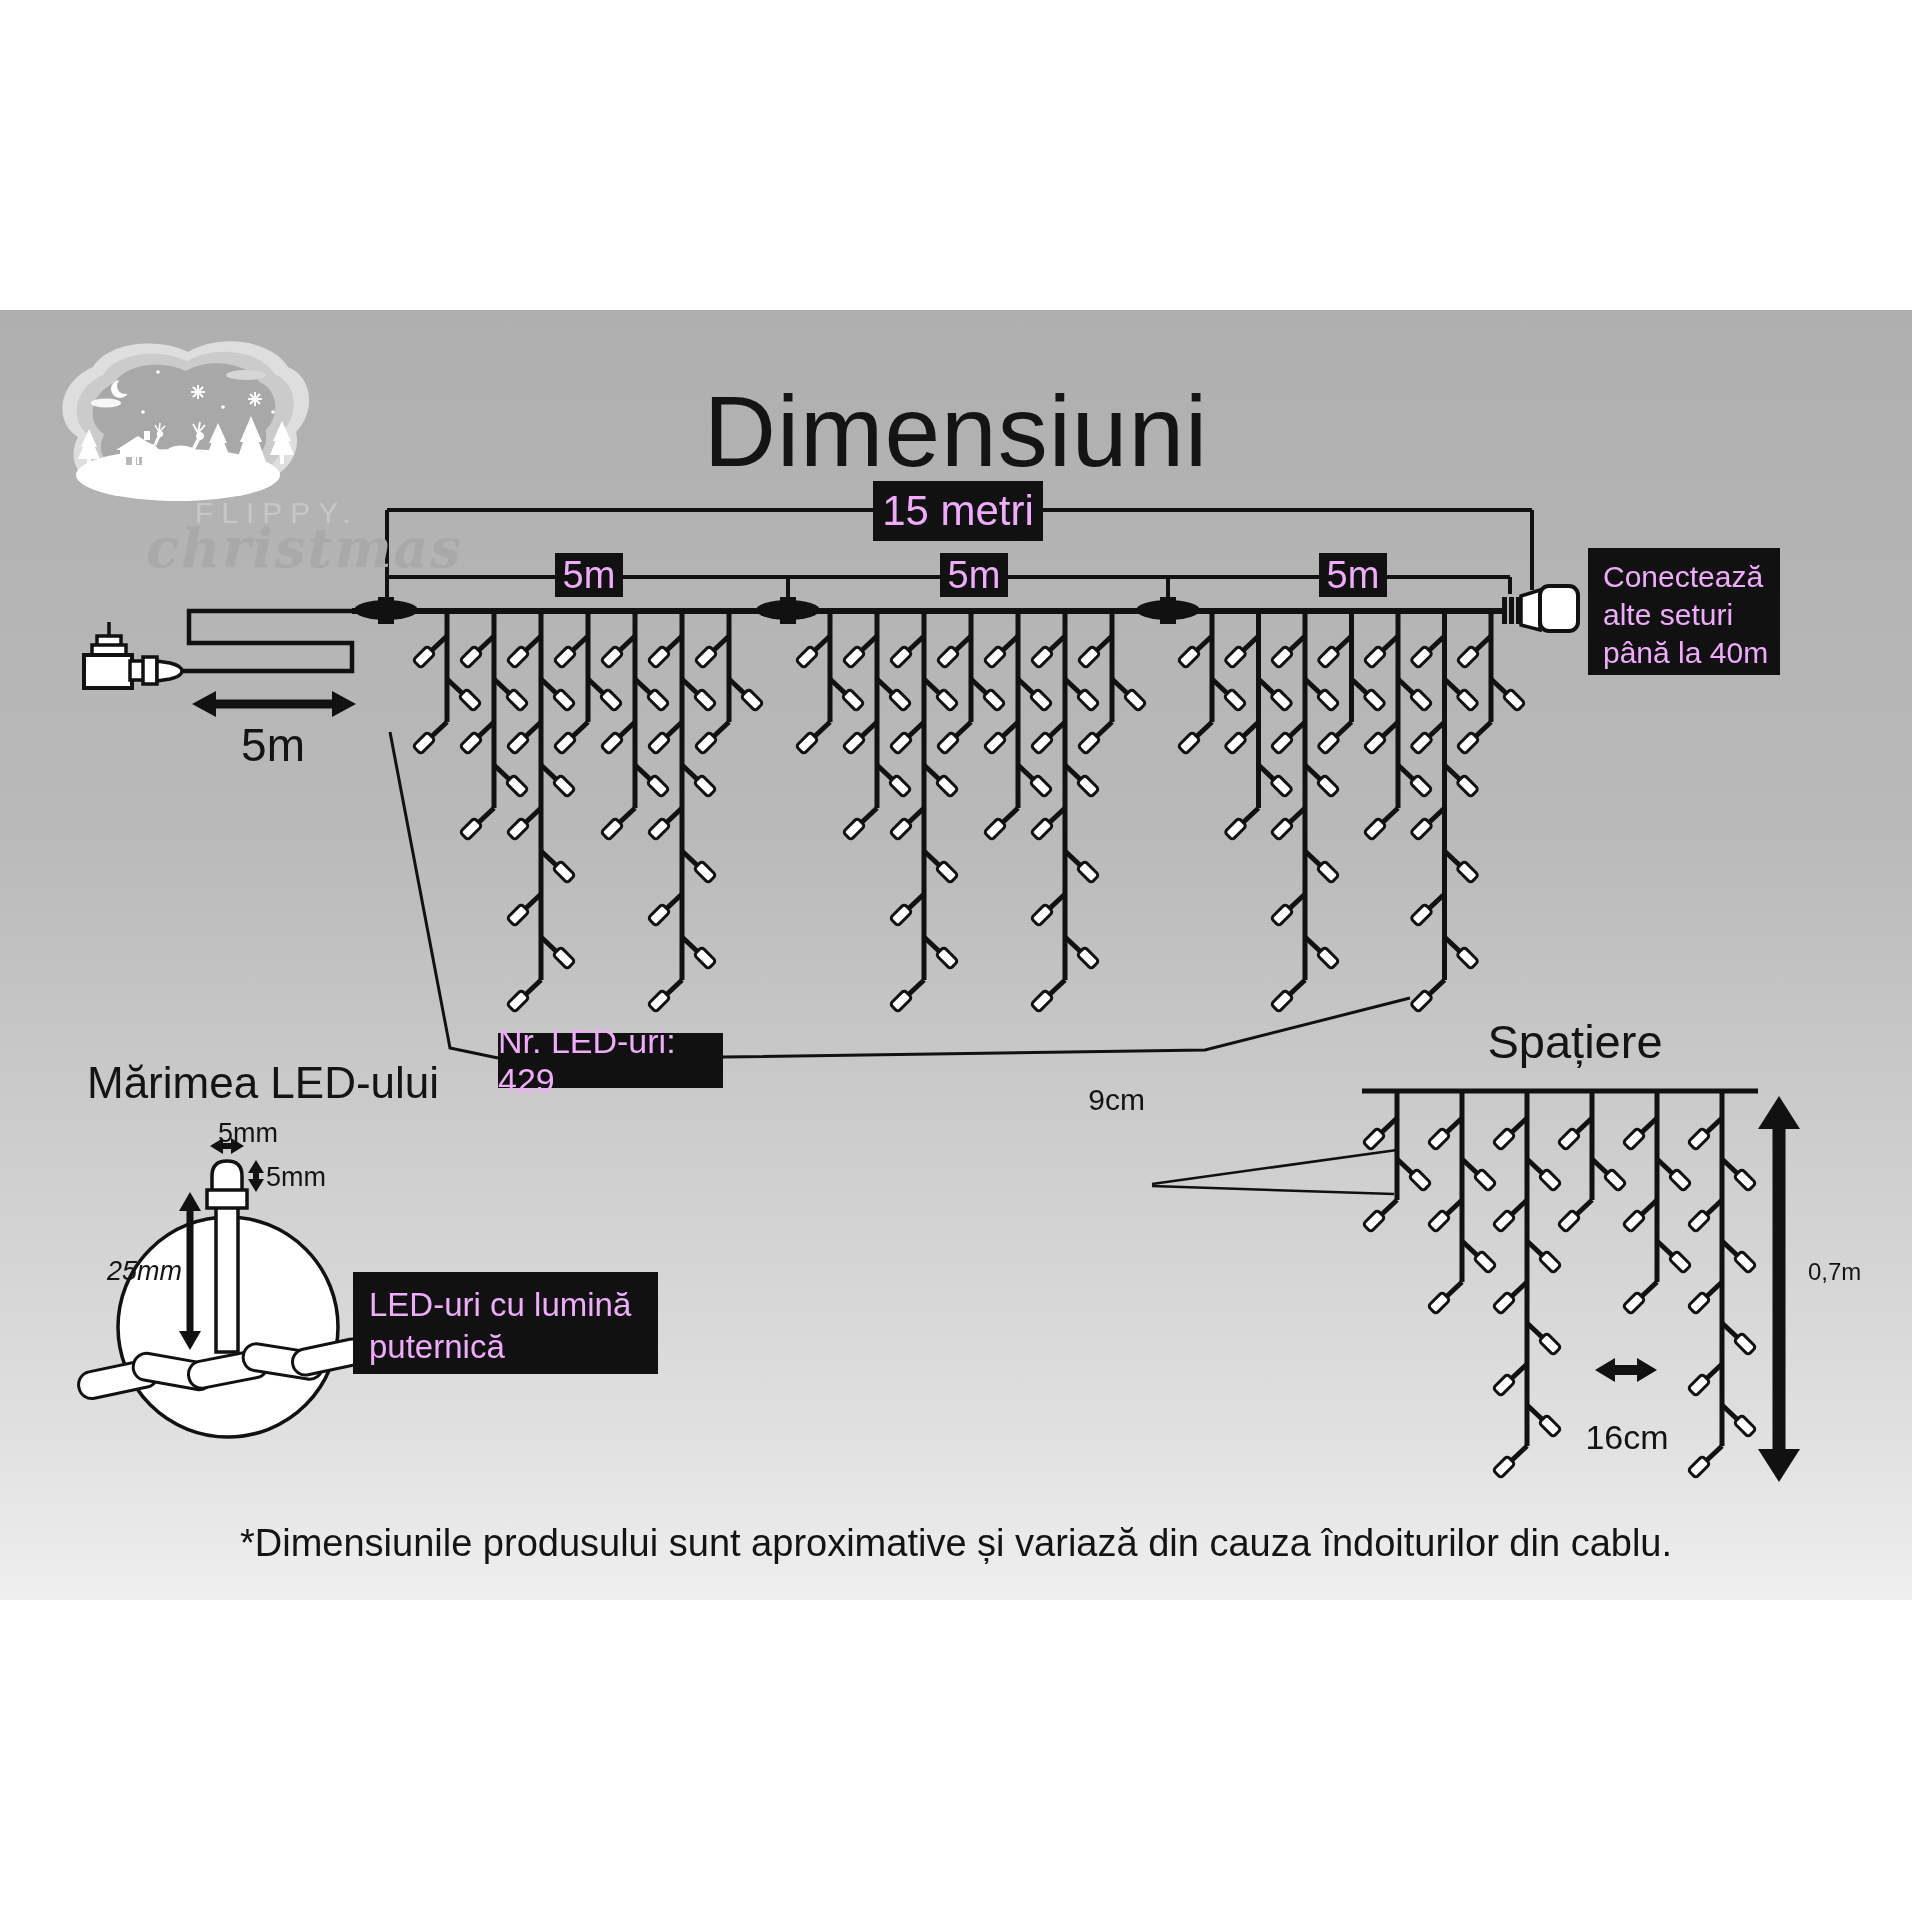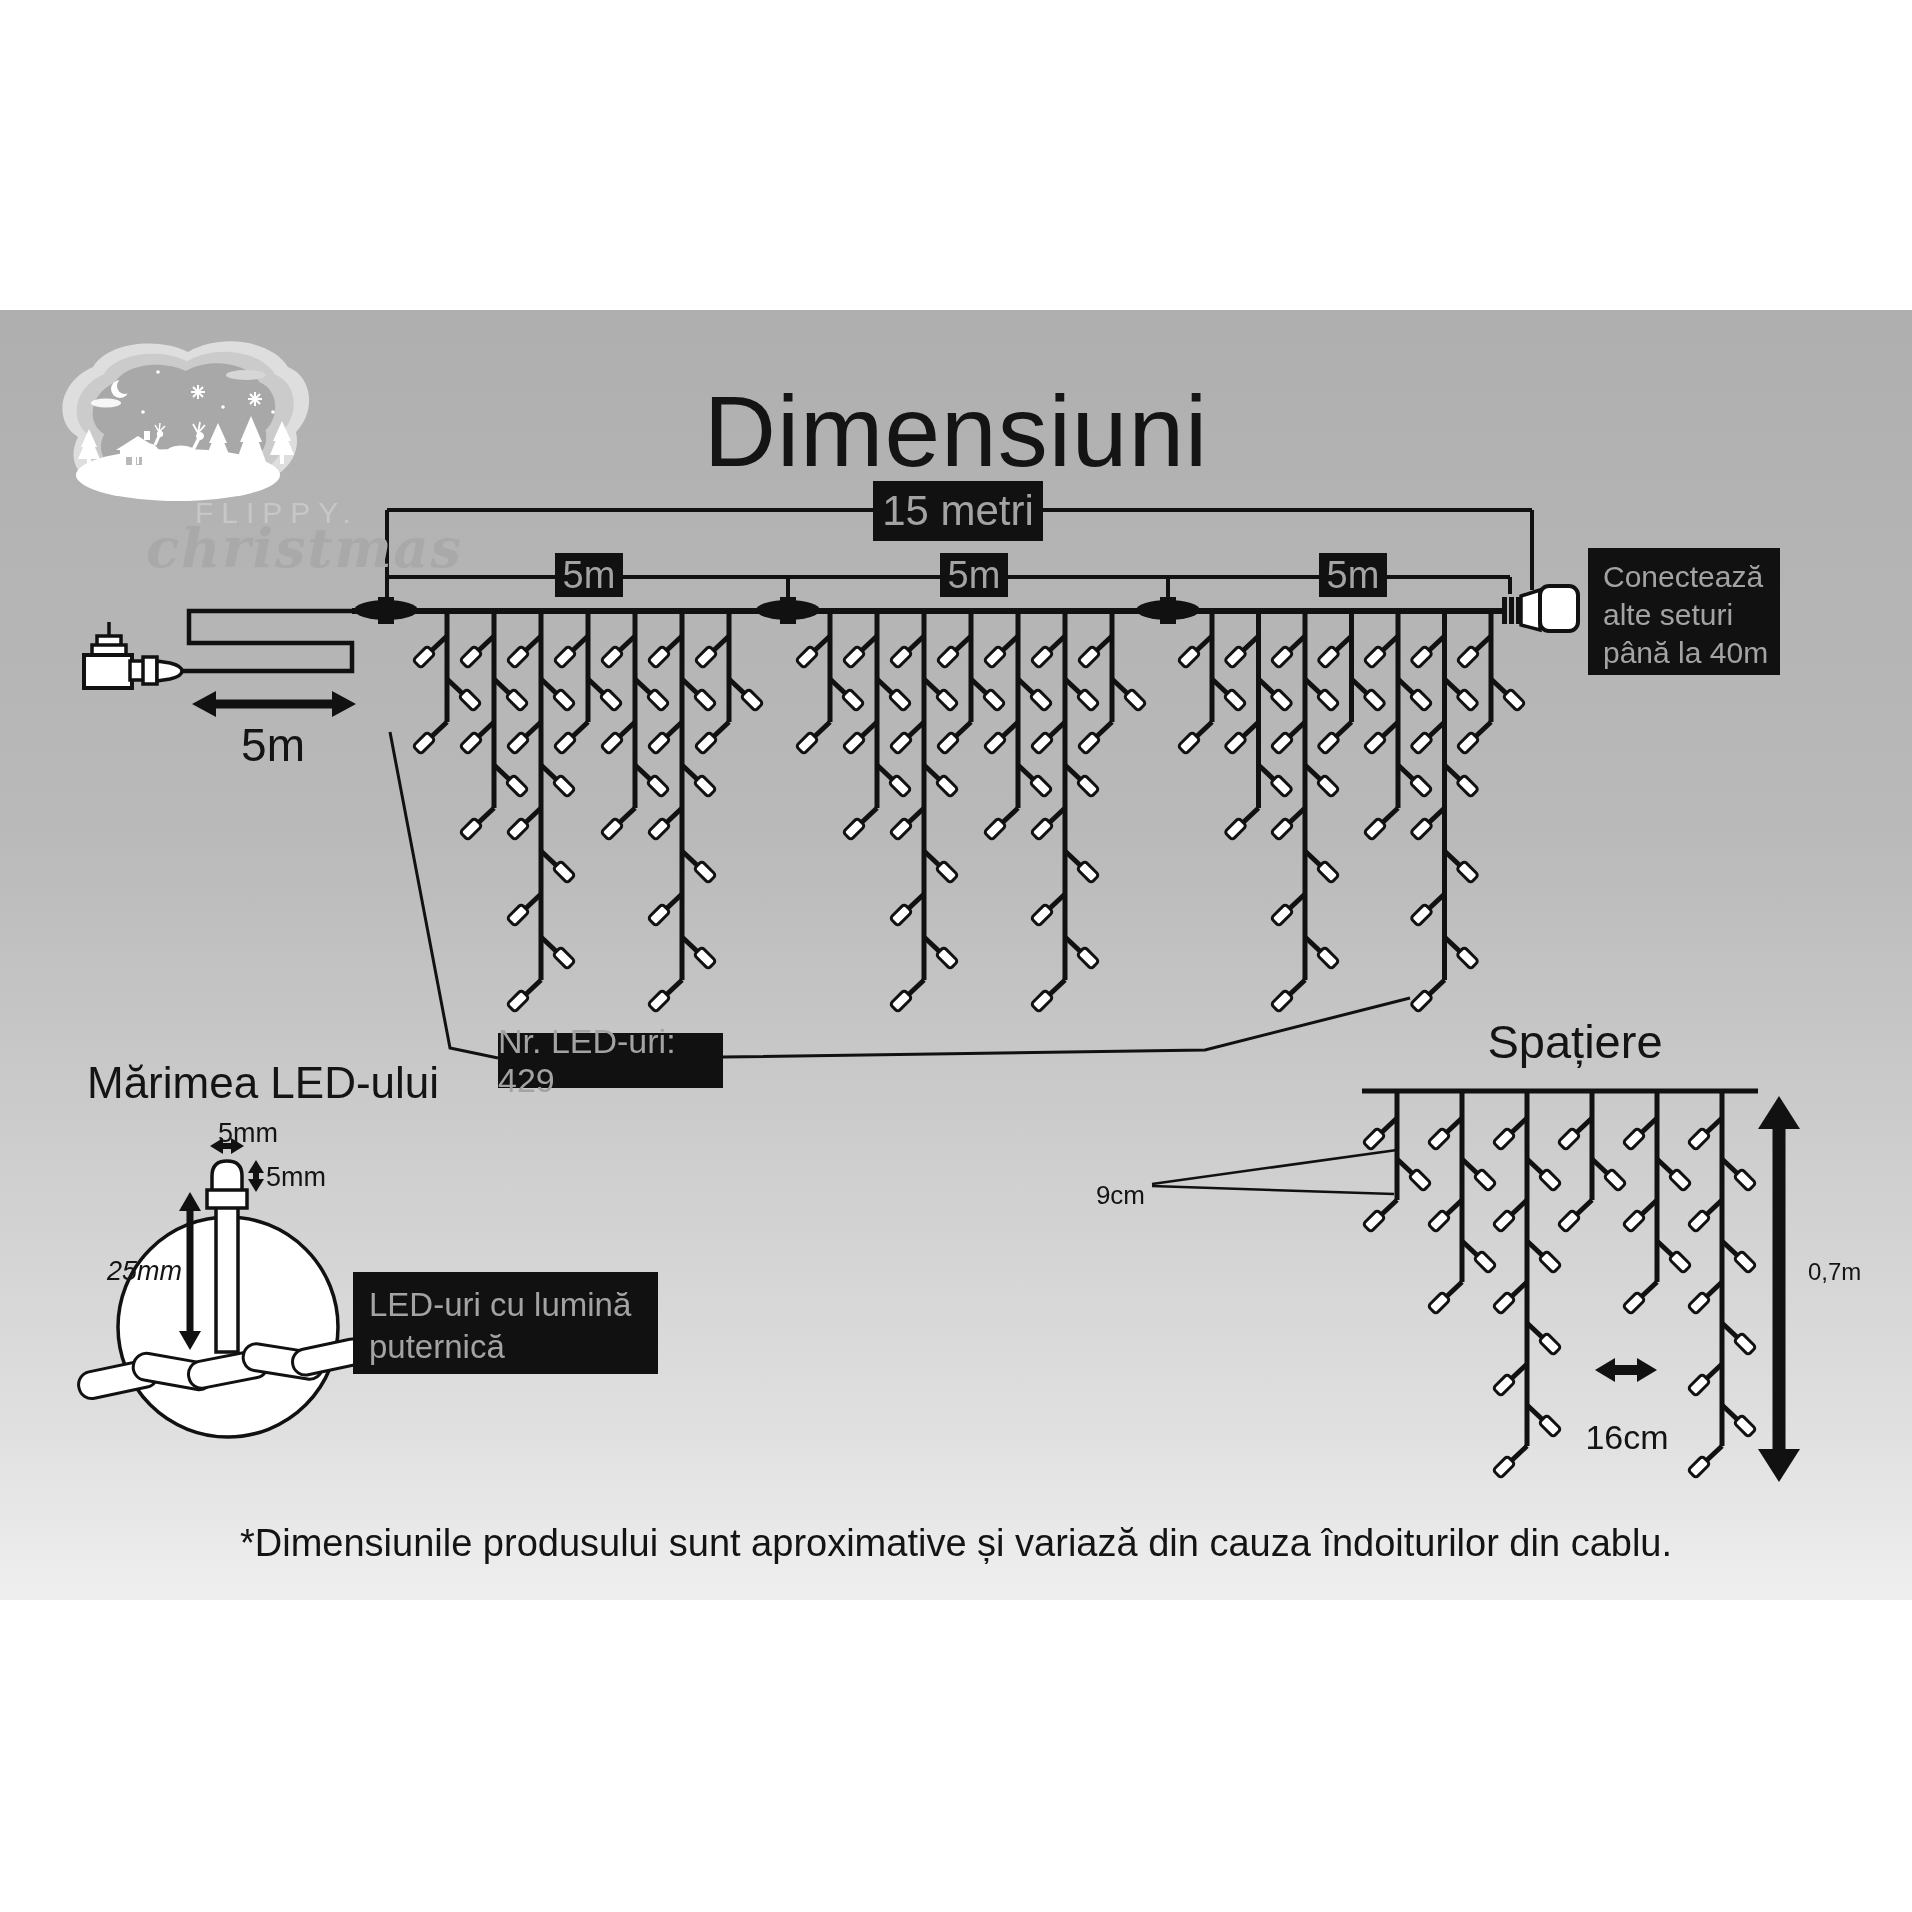--- a/index.html
+++ b/index.html
@@ -2,38 +2,38 @@
 <html><head>
 <meta charset="utf-8">
 <style>
   html,body{margin:0;padding:0;}
   .stage{position:relative;width:1912px;height:1912px;background:#ffffff;overflow:hidden;
          font-family:"Liberation Sans",sans-serif;color:#141414;}
   .gray-band{position:absolute;left:0;top:310px;width:1912px;height:1290px;
          background:linear-gradient(180deg,#afafaf 0%,#b9b9b9 40%,#dedede 85%,#efefef 100%);}
   .art{position:absolute;left:0;top:0;}
   .abs{position:absolute;white-space:nowrap;text-align:right;}
-  .blackbox{position:absolute;background:#111111;color:#a3a3a3;display:flex;
+  .blackbox{position:absolute;background:#111111;color:#f0abfc;display:flex;
          align-items:center;justify-content:center;}
   .title{font-size:100px;letter-spacing:1px;transform:translateX(-50%);}
   .box15{left:873px;top:481px;width:170px;height:60px;font-size:42px;}
   .box5{top:553px;width:68px;height:44px;font-size:38px;}
   .lead5m{font-size:46px;transform:translateX(-50%);}
   .connect{left:1588px;top:548px;width:192px;height:127px;align-items:flex-start;
          justify-content:flex-start;padding:10px 0 0 15px;box-sizing:border-box;
          font-size:30px;line-height:38px;display:block;}
   .connect span{display:block;}
   .nrled{left:498px;top:1033px;width:225px;height:55px;font-size:34px;}
   .h-marimea{left:87px;top:1058px;font-size:44px;}
   .lbl-sm{font-size:27px;}
   .ledfeat{left:353px;top:1272px;width:305px;height:102px;display:block;
          padding:12px 0 0 16px;box-sizing:border-box;font-size:33px;line-height:42px;}
   .ledfeat span{display:block;}
   .h-spatiere{left:1575px;top:1014px;font-size:47px;transform:translateX(-50%);}
-  .lbl-9cm{left:1145px;top:1195px;font-size:26px;transform:translate(-100%,-50%);}
+  .lbl-9cm{left:1145px;top:1100px;font-size:30px;transform:translate(-100%,-50%);}
   .lbl-16cm{left:1627px;top:1382px;font-size:34px;transform:translateX(-50%);margin-top:36px;}
   .lbl-07m{left:1808px;top:1258px;font-size:24px;}
   .footnote{left:956px;top:1522px;font-size:38px;transform:translateX(-50%);}
   .logo-brand{left:195px;top:496px;font-size:30px;font-weight:300;letter-spacing:8px;
          color:#c7c7c7;}
   .logo-script{left:146px;top:516px;font-size:54px;color:#a9a9a9;
          font-family:"DejaVu Serif",serif;font-style:italic;font-weight:bold;letter-spacing:2px;}
 </style>
 </head>
 <body>

